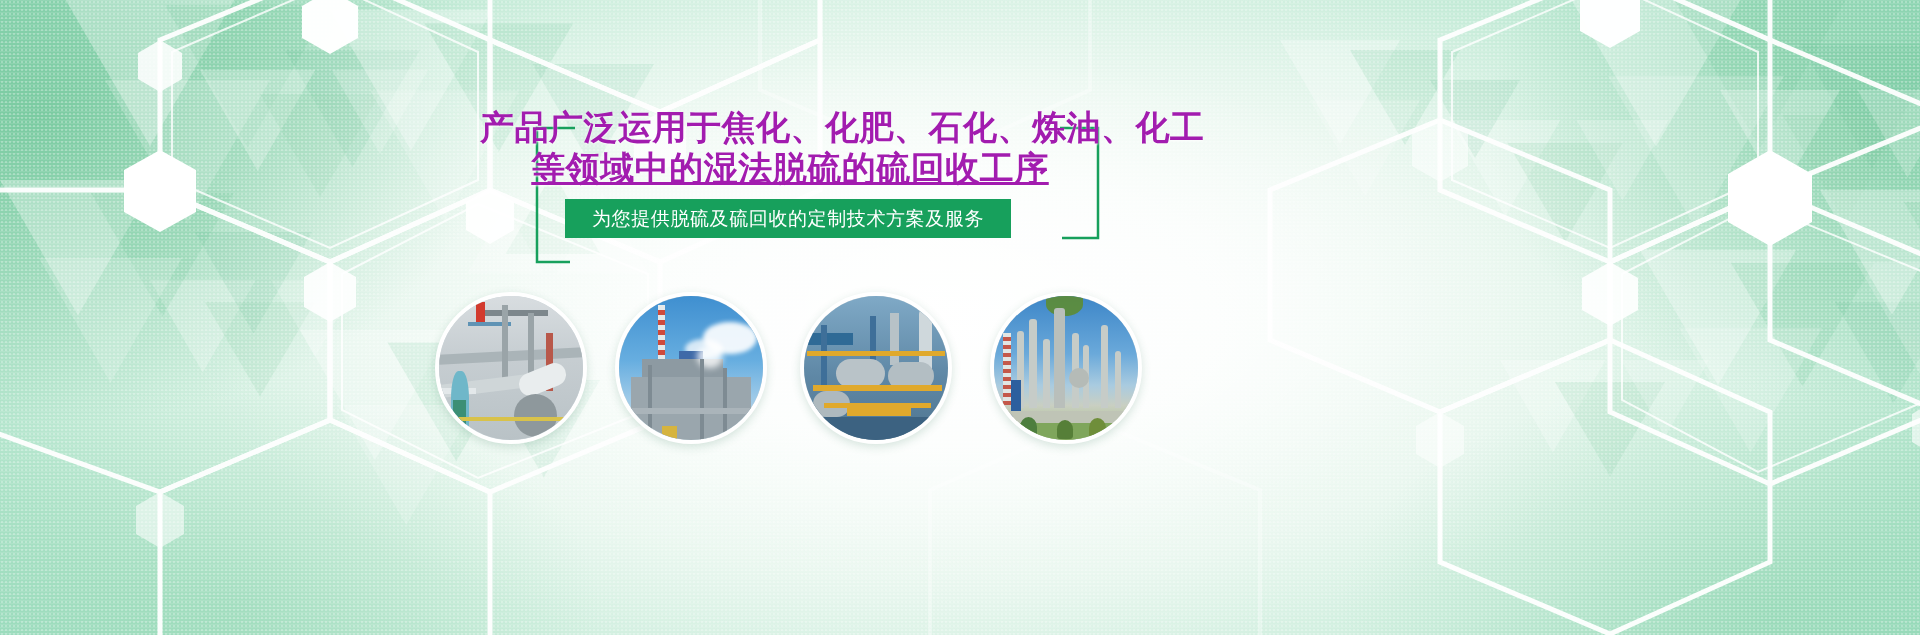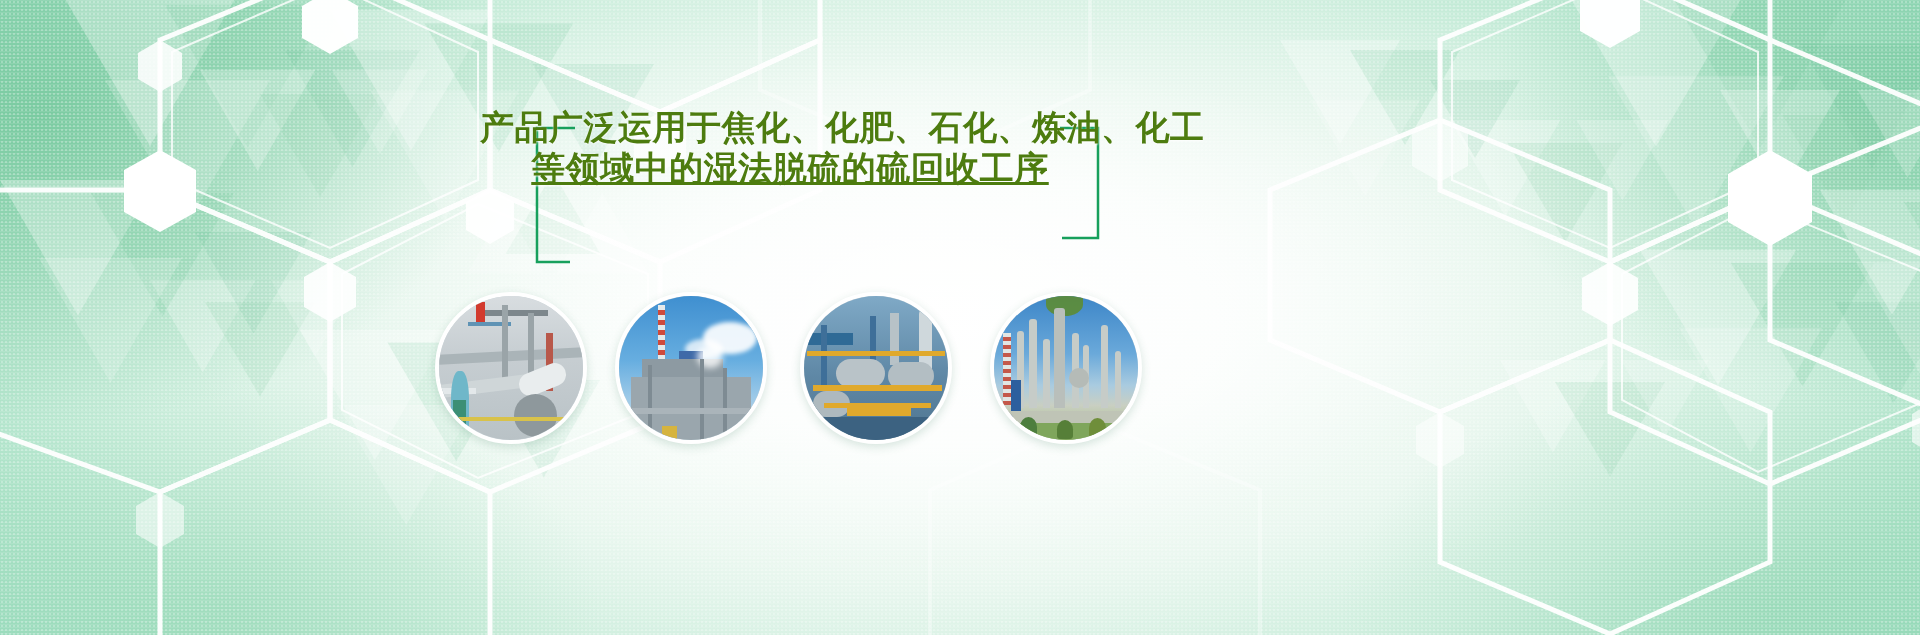--- a/index.html
+++ b/index.html
@@ -53,21 +53,21 @@
       rgba(255,255,255,.22) 68%, rgba(255,255,255,0) 100%);
   }
 
   
   .content { position:absolute; inset:0; }
 
   .bracket { position:absolute; left:0; top:0; }
 
   .headline {
     position:absolute; left:480px; top:107px; width:620px;
-    text-align:center; color:#4d7c0f;
+    text-align:center; color:#a21caf;
     font-size:34px; font-weight:bold; line-height:41px;
     letter-spacing:.5px;
     text-shadow:0 1px 2px rgba(255,255,255,.85);
     white-space:nowrap;
   }
   .headline .l2 { display:block;text-decoration:underline; }
 
   .subbar {
     position:absolute; left:565px; top:199px;
     width:446px; height:39px;
@@ -301,20 +301,23 @@
       <path d="M 575 128 L 537 128 L 537 262 L 570 262" fill="none" stroke="#17a05c" stroke-width="2.5"></path>
 
       <path d="M 1060 128 L 1098 128 L 1098 238 L 1062 238" fill="none" stroke="#17a05c" stroke-width="2.5"></path>
     </svg>
 
     <div class="headline">
       <span class="l1">产品广泛运用于焦化、化肥、石化、炼油、化工</span>
       <span class="l2">等领域中的湿法脱硫的硫回收工序</span>
     </div>
 
+    <div class="subbar">
+      <span>为您提供脱硫及硫回收的定制技术方案及服务</span>
+    </div>
 
     <div class="photos">
 
       <div class="photo p1" style="left:435px; top:292px;">
         <div class="inner">
           <span class="s a"></span>
             <span class="s h"></span>
             <span class="s l"></span>
           <span class="s i"></span>
             <span class="s j"></span>

